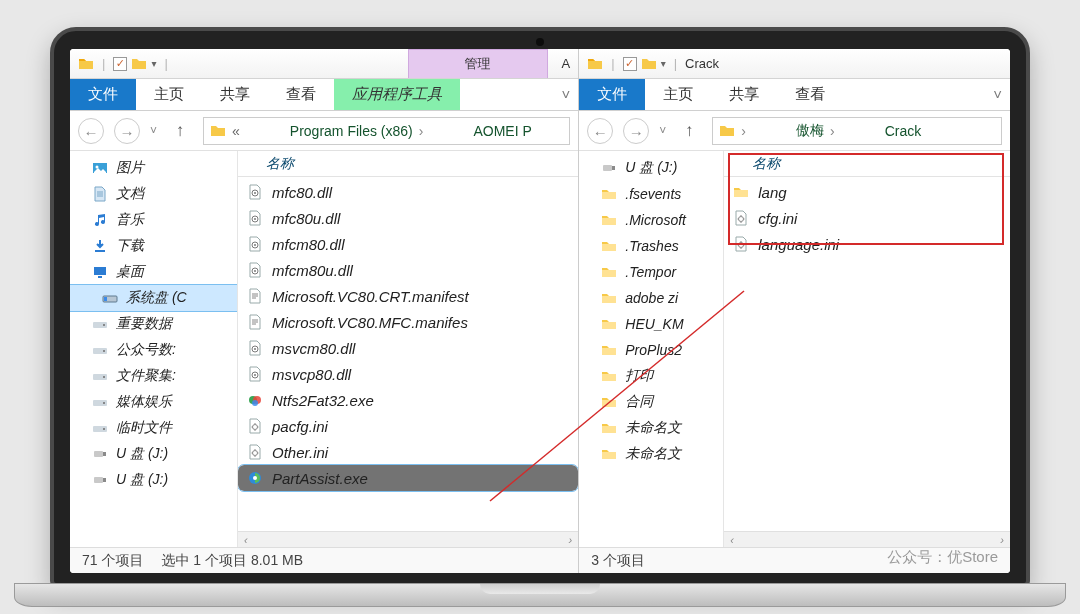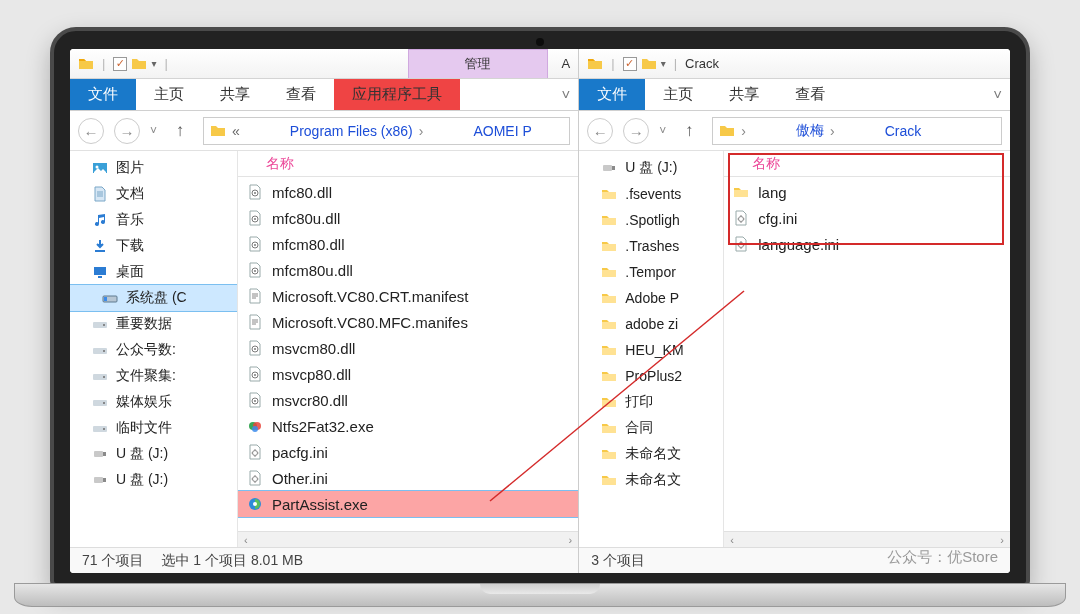--- a/index.html
+++ b/index.html
@@ -123,21 +123,21 @@
     display:flex; align-items:center;
     padding: 1px 18px;
     color:#333;
     cursor:pointer;
     user-select:none;
   }
   .tab.file {
     background:#1979ca;
     color:#fff;
   }
-  .tab.context { background:#ef4444; }
+  .tab.context { background:#86efac;font-style:italic; }
   .tabs .chev { padding:0 8px; color:#7a7a7a; display:flex; align-items:center; margin-left:auto;}
   
   .addr {
     display:flex;
     align-items:center;
     gap:10px;
     height: 40px;
     padding: 0 8px;
     border-bottom:1px solid #e1e1e1;
   }
@@ -157,28 +157,29 @@
     display:flex;
     align-items:center;
     gap:6px;
     height:28px;
     border:1px solid #ccc;
     padding:0 6px;
     overflow:hidden;
     white-space:nowrap;
     font-size:14px;
   }
-  .crumb { color:#1d4ed8; cursor:pointer;padding-left:44px; }
+  .crumb { color:#14532d; cursor:pointer;padding-left:44px; }
   .crumb-sep { color:#888; }
   .crumb-prefix { color:#666; }
   
   .body {
     flex:1;
     display:flex;
     overflow:hidden;
+    font-style:italic;
   }
   .navpane {
     width: 168px;
     border-right:1px solid #e5e5e5;
     overflow-y:auto;
     padding:4px 0;
     font-size:14px;
   }
   .navpane.slim { width: 145px; }
   .nav-item {
@@ -203,38 +204,38 @@
     display:flex;
     flex-direction:column;
     overflow:hidden;
     position:relative;
   }
   .col-header {
     height:26px;
     border-bottom:1px solid #e3e3e3;
     display:flex; align-items:center;
     padding:0 28px;
-    color:#ec4899;
+    color:#0c4a6e;
     font-size:14px;
   }
   .file-list {
     flex:1;
     overflow-y:auto;
     padding:2px 0 14px 0;
   }
   .file-row {
     display:flex; align-items:center;
     gap:8px;
     height:26px;
     padding:0 8px;
     cursor:pointer;
     font-size:15px;
     color:#222;
   }
-  .file-row.selected { background:#fca5a5; outline:1px solid #7bbff0; }
+  .file-row.selected { background:#737373; outline:1px solid #7bbff0;border-radius:6px; }
   .file-row .ic { width:18px; height:18px; display:flex; align-items:center; justify-content:center;}
   .status {
     height:26px;
     border-top:1px solid #ddd;
     display:flex; align-items:center;
     gap:18px;
     padding:0 12px;
     font-size:14px;
     color:#444;
     background:#f9f9f9;
@@ -529,30 +530,20 @@
                     <path fill="#fff" stroke="#9aa" d="M3 1h7l3 3v11H3z"></path>
                     <circle cx="8" cy="9" r="3" fill="none" stroke="#7a7a7a"></circle>
                     <circle cx="8" cy="9" r="1" fill="#7a7a7a"></circle>
                   </svg>
                 </span>
                 <span>msvcp80.dll</span>
               </div>
               <div class="file-row">
                 <span class="ic">
                   <svg viewBox="0 0 16 16" width="16" height="16">
-                    <path fill="#fff" stroke="#9aa" d="M3 1h7l3 3v11H3z"></path>
-                    <circle cx="8" cy="9" r="3" fill="none" stroke="#7a7a7a"></circle>
-                    <circle cx="8" cy="9" r="1" fill="#7a7a7a"></circle>
-                  </svg>
-                </span>
-                <span>msvcr80.dll</span>
-              </div>
-              <div class="file-row">
-                <span class="ic">
-                  <svg viewBox="0 0 16 16" width="16" height="16">
                     <circle cx="6" cy="8" r="4" fill="#3aa757"></circle>
                     <circle cx="10" cy="8" r="4" fill="#e8443a" opacity=".85"></circle>
                     <circle cx="8" cy="11" r="3" fill="#3b8beb" opacity=".85"></circle>
                   </svg>
                 </span>
                 <span>Ntfs2Fat32.exe</span>
               </div>
               <div class="file-row">
                 <span class="ic">
                   <svg viewBox="0 0 16 16" width="16" height="16">
@@ -661,48 +652,39 @@
               </span>
               <span>.fsevents</span>
             </div>
             <div class="nav-item">
               <span class="ic">
                 <svg viewBox="0 0 16 16" width="16" height="16">
                   <path fill="#f7c948" d="M1 4h5l2 2h7v7H1z"></path>
                   <path fill="#ffe293" d="M1 6h14v7H1z"></path>
                 </svg>
               </span>
-              <span>.Spotligh</span>
+              <span>.Microsoft</span>
             </div>
             <div class="nav-item">
               <span class="ic">
                 <svg viewBox="0 0 16 16" width="16" height="16">
                   <path fill="#f7c948" d="M1 4h5l2 2h7v7H1z"></path>
                   <path fill="#ffe293" d="M1 6h14v7H1z"></path>
                 </svg>
               </span>
               <span>.Trashes</span>
             </div>
             <div class="nav-item">
               <span class="ic">
                 <svg viewBox="0 0 16 16" width="16" height="16">
                   <path fill="#f7c948" d="M1 4h5l2 2h7v7H1z"></path>
                   <path fill="#ffe293" d="M1 6h14v7H1z"></path>
                 </svg>
               </span>
               <span>.Tempor</span>
-            </div>
-            <div class="nav-item">
-              <span class="ic">
-                <svg viewBox="0 0 16 16" width="16" height="16">
-                  <path fill="#f7c948" d="M1 4h5l2 2h7v7H1z"></path>
-                  <path fill="#ffe293" d="M1 6h14v7H1z"></path>
-                </svg>
-              </span>
-              <span>Adobe P</span>
             </div>
             <div class="nav-item">
               <span class="ic">
                 <svg viewBox="0 0 16 16" width="16" height="16">
                   <path fill="#f7c948" d="M1 4h5l2 2h7v7H1z"></path>
                   <path fill="#ffe293" d="M1 6h14v7H1z"></path>
                 </svg>
               </span>
               <span>adobe zi</span>
             </div>

